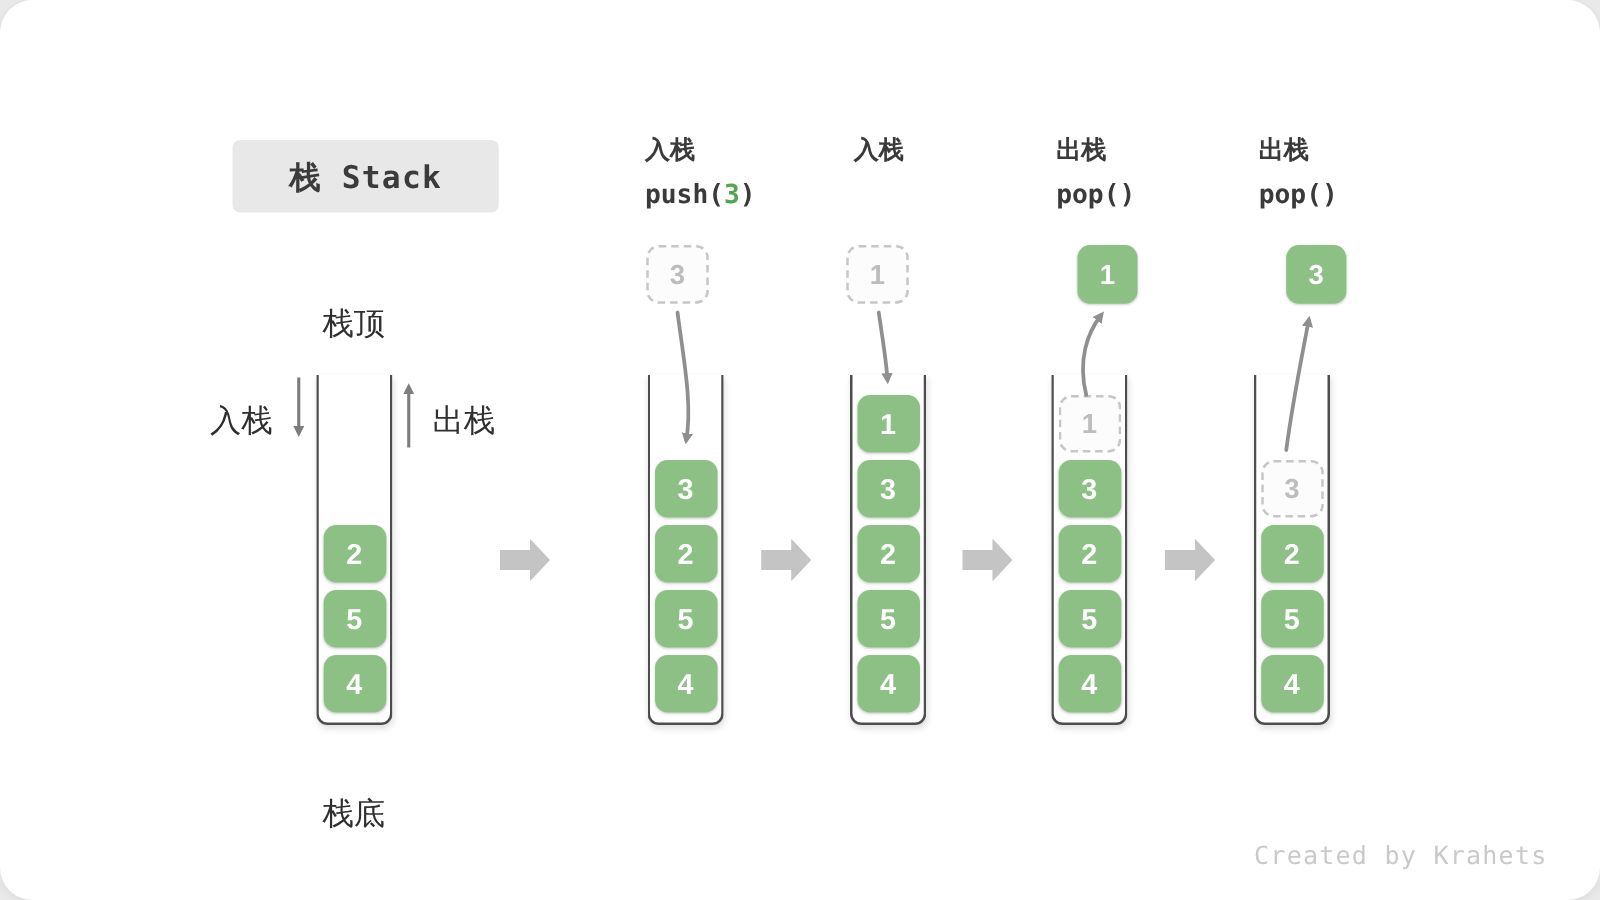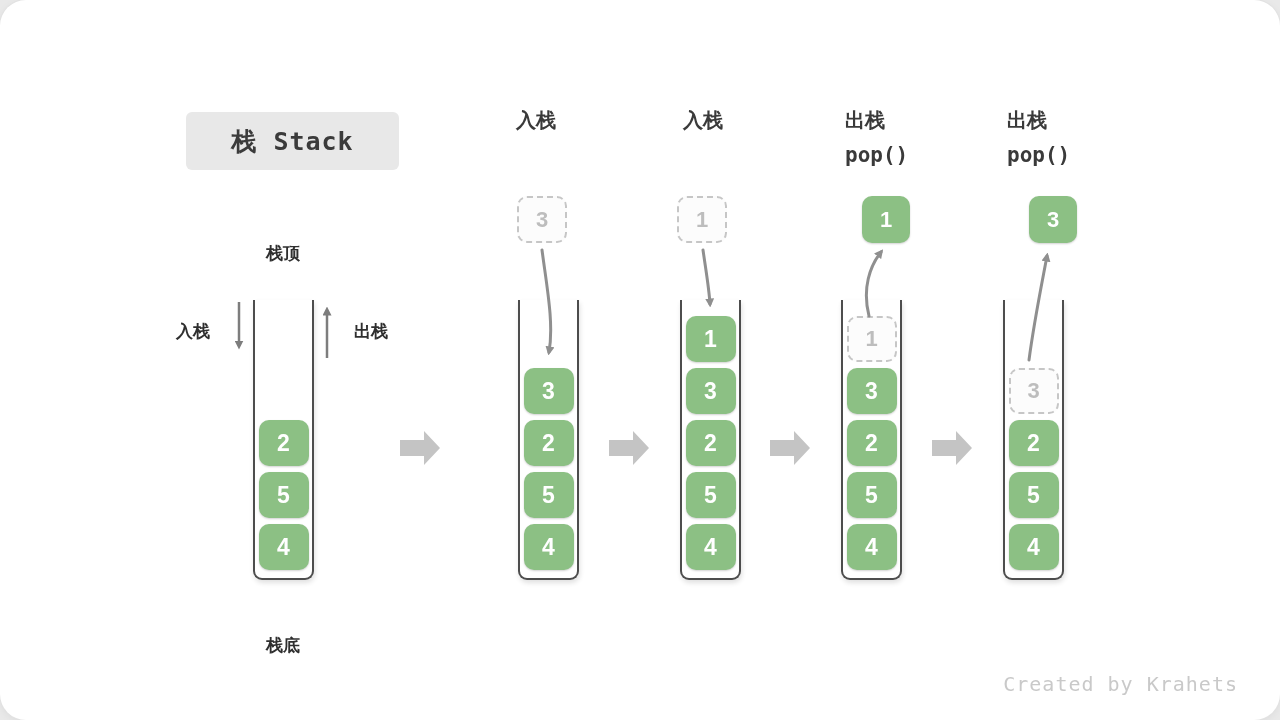--- a/index.html
+++ b/index.html
@@ -28,21 +28,21 @@
   .op-cn{
     font-size:20px;font-weight:bold;color:#3a3a3a;line-height:28px;
   }
   .op-code{
     margin-top:7px;
     font-family:"DejaVu Sans Mono","Liberation Mono",monospace;
     font-size:21px;font-weight:600;color:#3a3a3a;line-height:28px;
   }
   .op-code .green-arg{color:#56a351;}
   .legend-label{
-    position:absolute;font-size:17px;font-weight:bold;color:#2f2f2f;
+    position:absolute;font-size:25px;font-weight:normal;color:#2f2f2f;
     width:80px;text-align:center;
   }
   .stack{
     position:absolute;top:300px;width:61px;height:280px;
     box-sizing:border-box;
     border:2px solid #4d4d4d;border-top:none;
     border-radius:0 0 9px 9px;
     background:#ffffff;
     box-shadow:1px 3px 5px rgba(0,0,0,0.12);
     display:flex;flex-direction:column;justify-content:flex-end;align-items:center;
@@ -86,20 +86,21 @@
 </style>
 </head>
 <body>
 
 <div class="card"></div>
 
 <div class="title-box">栈 Stack</div>
 
 <div class="op" style="left:516px">
   <div class="op-cn">入栈</div>
+  <div class="op-code"><span>push(</span><span class="green-arg">3</span><span>)</span></div>
 </div>
 <div class="op" style="left:683px">
   <div class="op-cn">入栈</div>
 </div>
 <div class="op" style="left:845px">
   <div class="op-cn">出栈</div>
   <div class="op-code"><span>pop()</span><span class="green-arg"></span><span></span></div>
 </div>
 <div class="op" style="left:1007px">
   <div class="op-cn">出栈</div>

